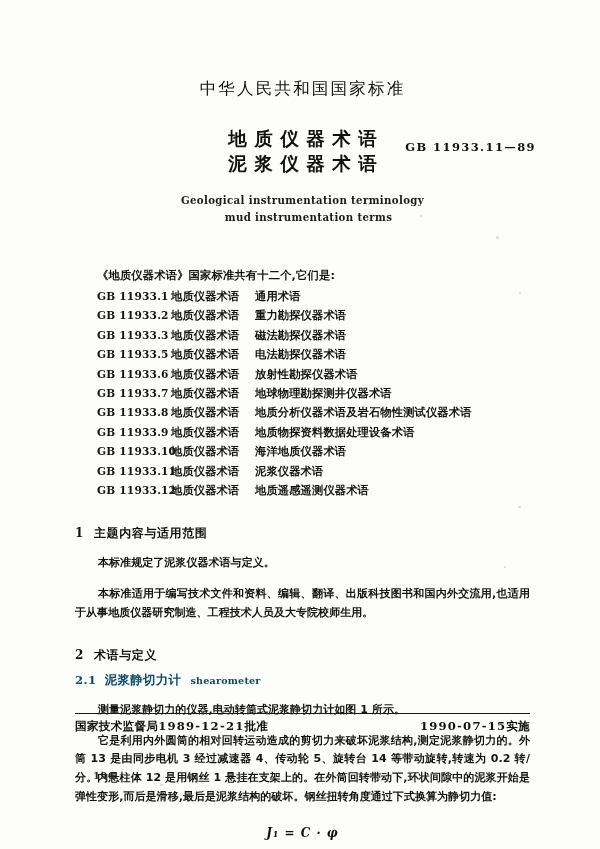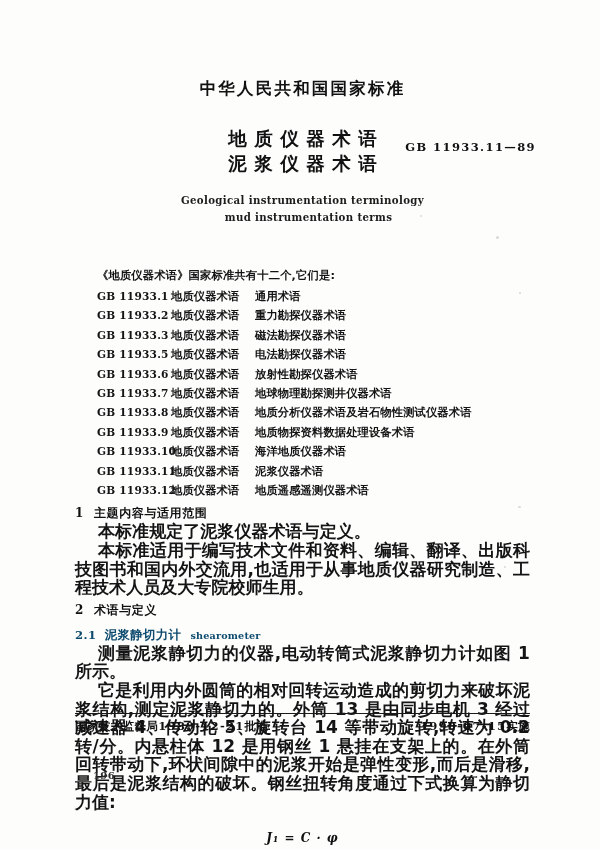--- a/index.html
+++ b/index.html
@@ -29,21 +29,21 @@
     width: 455px;
   }
 
   
   .masthead {
     text-align: center;
     padding-top: 78px;
   }
   .national-standard-line {
     font-size: 16.5px;
-    font-weight: bold;
+    font-weight: normal;
     letter-spacing: 2.2px;
     color: #111;
   }
   .title-block {
     margin-top: 26px;
     position: relative;
   }
   .main-title {
     font-size: 18.5px;
     font-weight: bold;
@@ -102,34 +102,34 @@
     letter-spacing: 0.2px;
   }
   .std-row .series {
     display: inline-block;
     width: 84px;
   }
   .std-row .subject { }
 
   
   .section-head {
-    margin-top: 5px;
+    margin-top: 25px;
     font-size: 12px;
     font-weight: bold;
     letter-spacing: 0.6px;
     color: #111;
   }
   .section-head .num {
     display: inline-block;
     width: 19px;
     font-family: "DejaVu Serif", "Liberation Serif", serif;
   }
   .para {
-    margin-top: 0;
-    font-size: 17px;
+    margin-top: 12px;
+    font-size: 11px;
     font-weight: bold;
     color: #141414;
     line-height: 18.6px;
     text-indent: 23px;
     text-align: justify;
     letter-spacing: 0.05px;
   }
   .term-head {
     margin-top: 8px;
     font-size: 12.4px;

